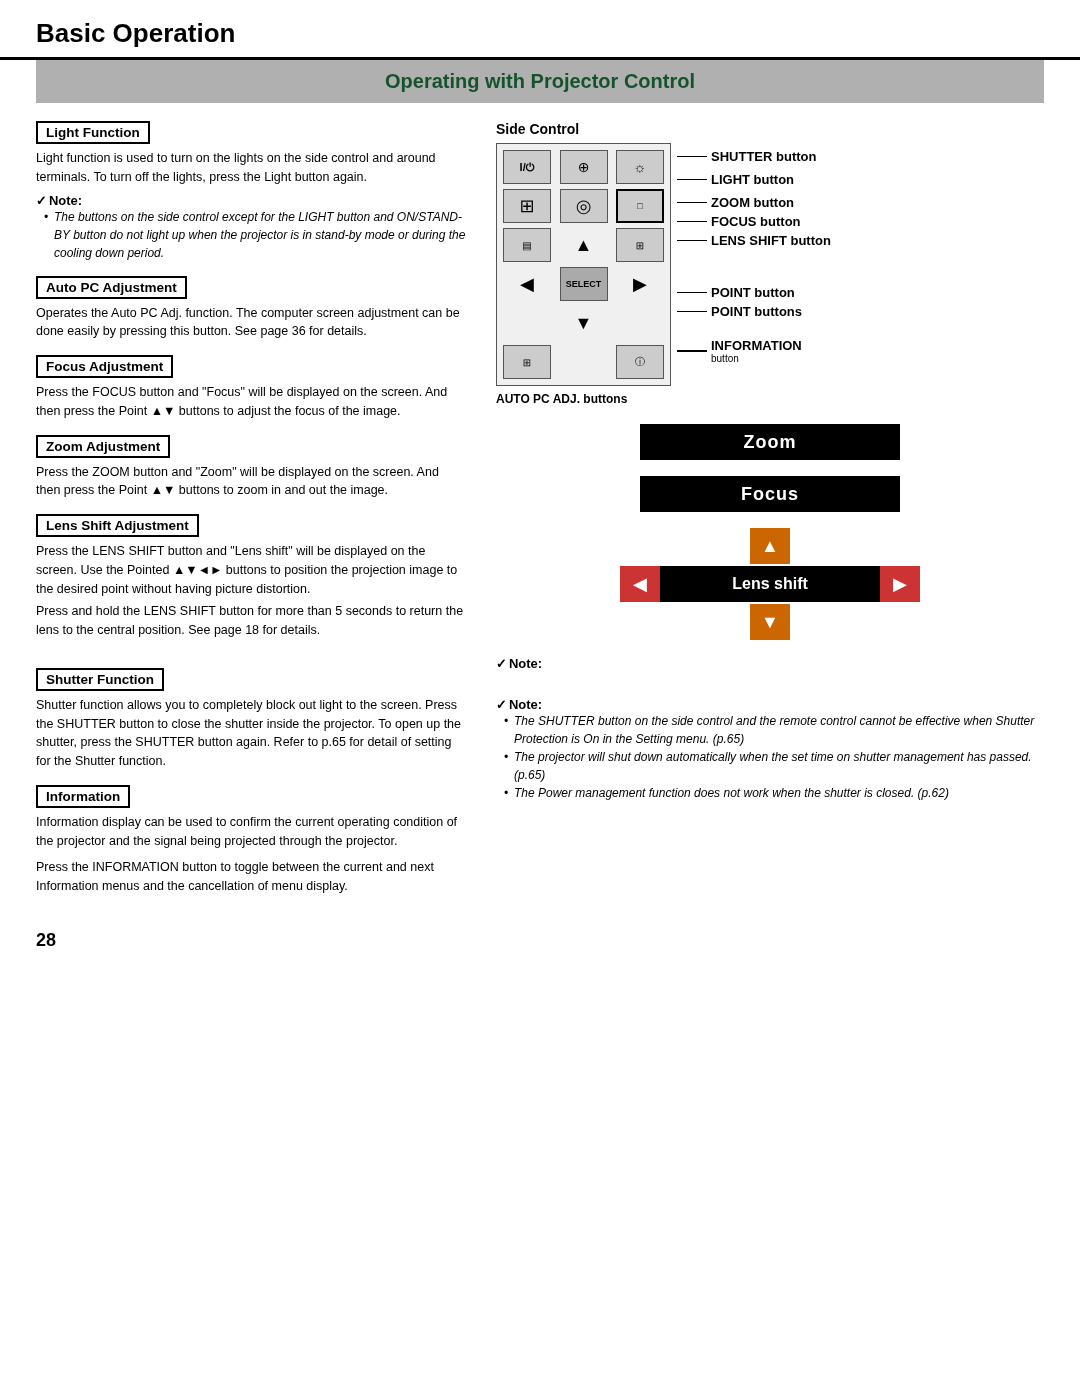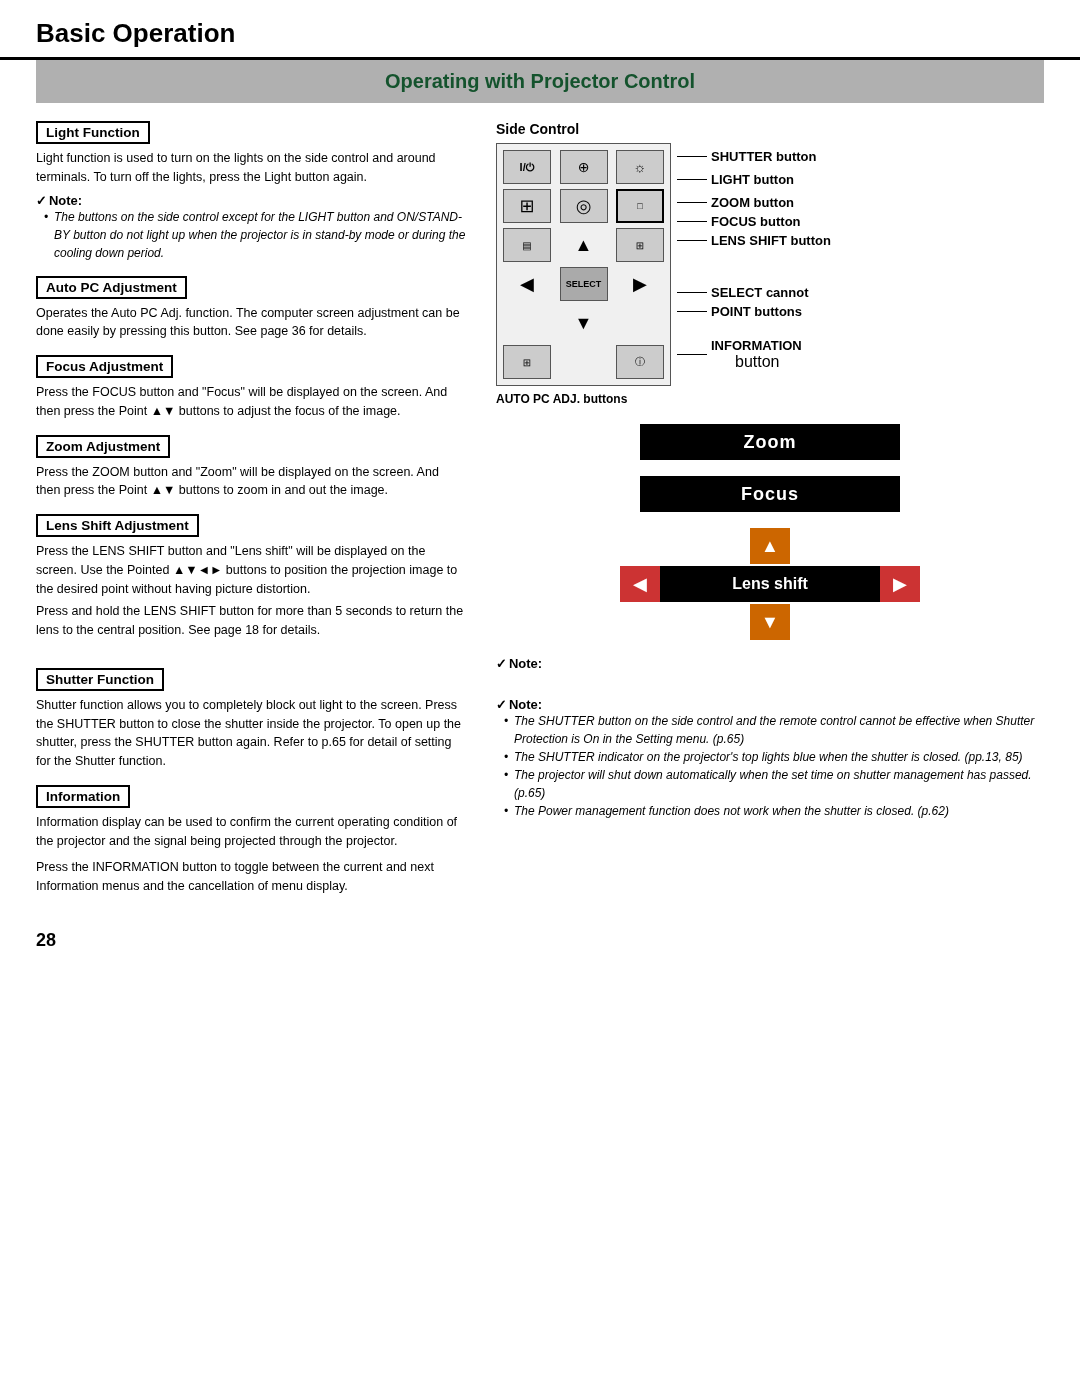--- a/index.html
+++ b/index.html
@@ -185,23 +185,22 @@
       width: 30px;
       height: 1.5px;
       background: #000;
     }
     .lbl-text {
       font-size: 13px;
       font-weight: bold;
       white-space: nowrap;
     }
     .lbl-text-normal {
-      font-size: 16px;
+      font-size: 10px;
       white-space: nowrap;
-      margin-left: 24px;
     }
 
     
     .sc-panel {
       border: 1.5px solid #555;
       background: #f0f0f0;
       padding: 6px;
       display: flex;
       flex-direction: column;
       gap: 5px;
@@ -381,21 +380,21 @@
             <span class="lbl-text">FOCUS button</span>
           </div>
           <div style="height:3px;"></div>
           <div class="lbl-item">
             <div class="lbl-dash"></div>
             <span class="lbl-text">LENS SHIFT button</span>
           </div>
           <div style="height:36px;"></div>
           <div class="lbl-item">
             <div class="lbl-dash"></div>
-            <span class="lbl-text">SELECT cannot</span>
+            <span class="lbl-text">POINT button</span>
           </div>
           <div style="height:3px;"></div>
           <div class="lbl-item">
             <div class="lbl-dash"></div>
             <span class="lbl-text">POINT buttons</span>
           </div>
           <div style="height:18px;"></div>
           <div class="lbl-item">
             <div class="lbl-dash"></div>
             <div style="display:flex;flex-direction:column;">
@@ -433,21 +432,20 @@
     <div class="right-note-section">
       <span class="note-label">Note:</span>
     </div>
 
     <div style="height:16px;"></div>
 
     <div class="right-note-section">
       <span class="note-label">Note:</span>
       <ul class="note-list">
         <li>The SHUTTER button on the side control and the remote control cannot be effective when Shutter Protection is On in the Setting menu. (p.65)</li>
-        <li>The SHUTTER indicator on the projector's top lights blue when the shutter is closed. (pp.13, 85)</li>
         <li>The projector will shut down automatically when the set time on shutter management has passed. (p.65)</li>
         <li>The Power management function does not work when the shutter is closed. (p.62)</li>
       </ul>
     </div>
 
   </div>
 
 </div>
 
 <div class="page-footer">

